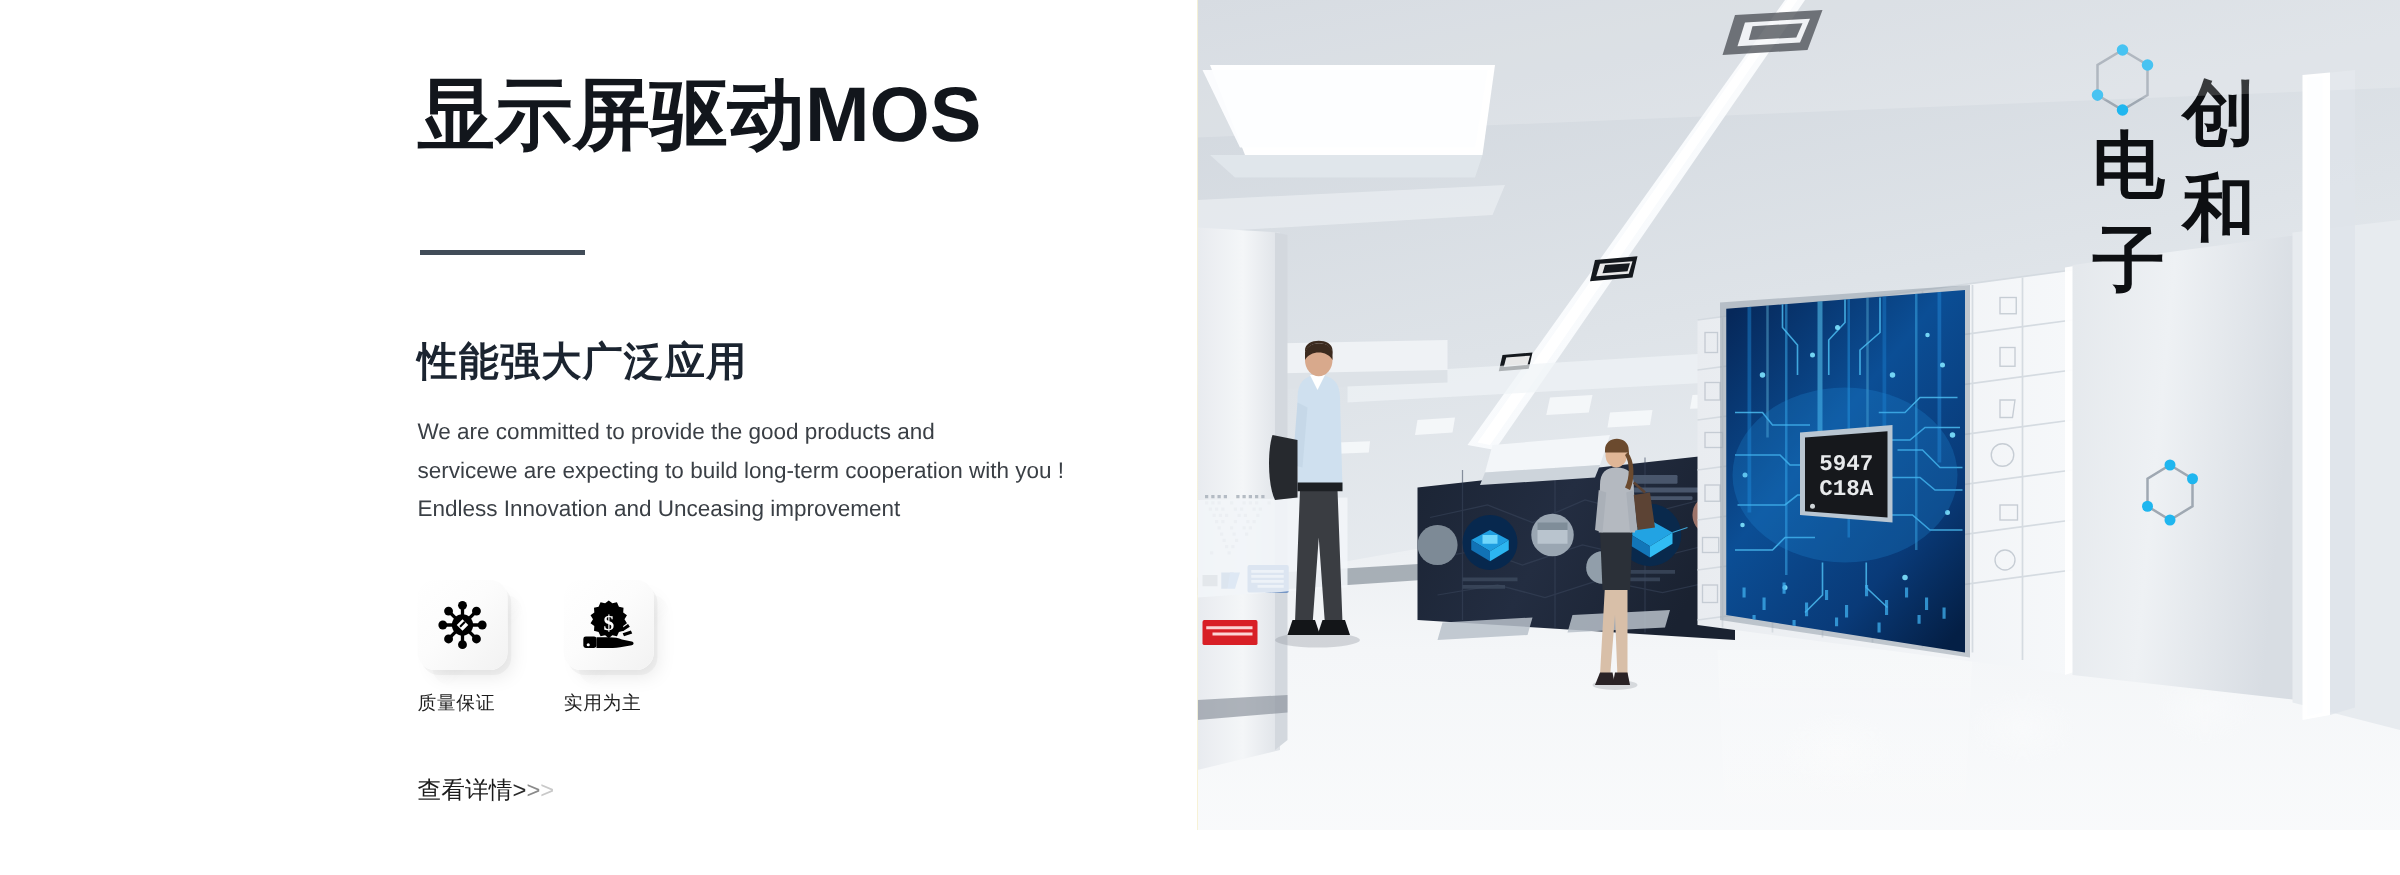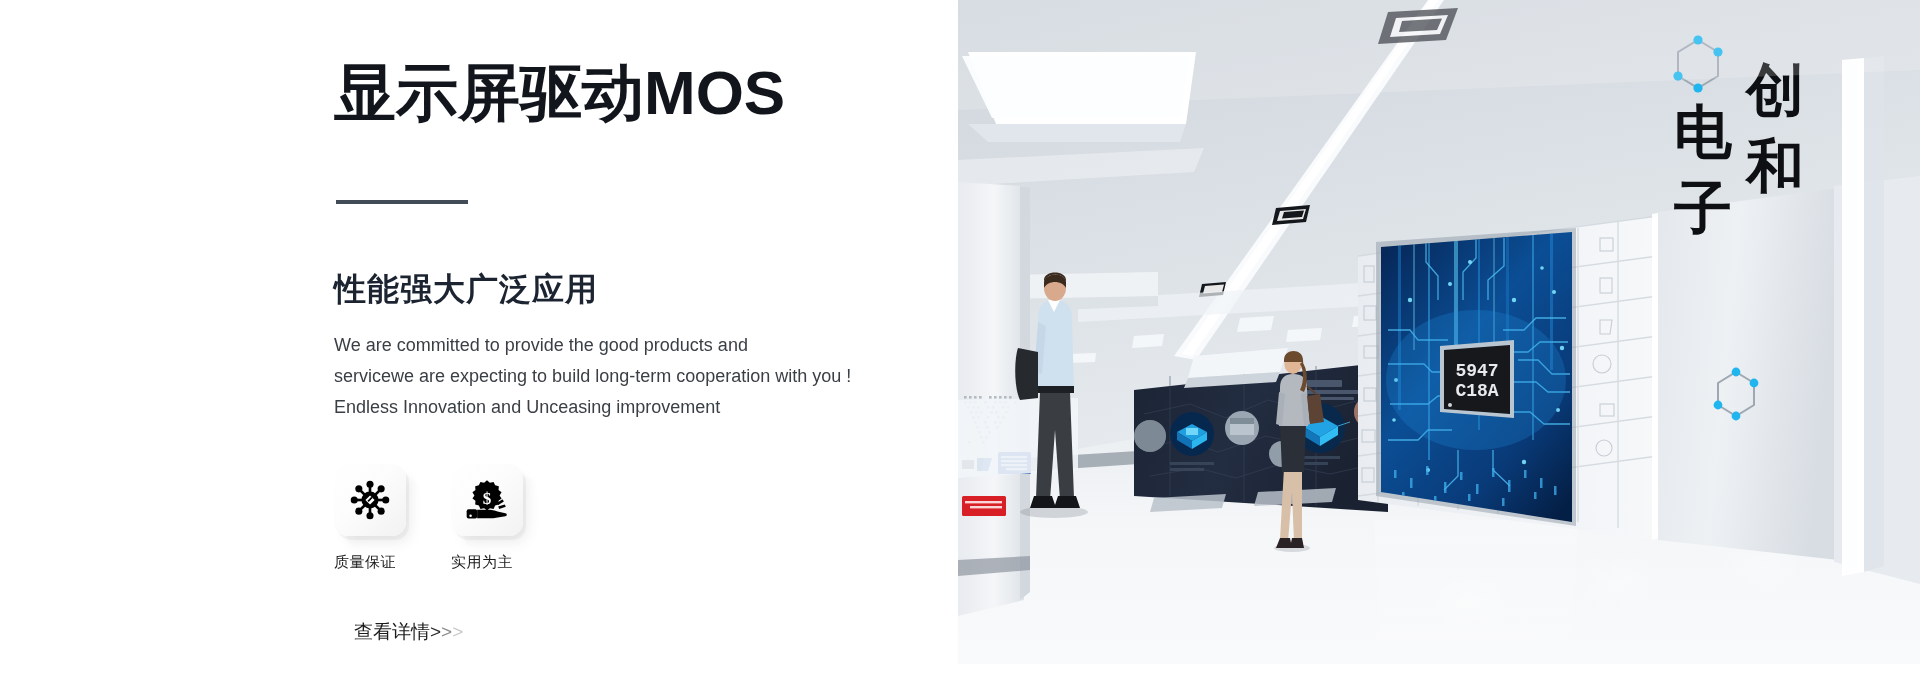--- a/index.html
+++ b/index.html
@@ -94,21 +94,21 @@
   
   .cta {
     position:absolute; left:334px; top:619px;
     font-size:19px;
     color:#1b1b1b;
     text-decoration:none;
     white-space:nowrap;
     cursor:pointer;
     display:inline-block;
   }
-  .cta .cta-text { color:#1b1b1b;margin-left:20px; }
+  .cta .cta-text { color:#1b1b1b; }
   .cta .a1 { color:#2b2b2b; }
   .cta .a2 { color:#8a8a8a; }
   .cta .a3 { color:#c9c9c9; }
 
   
   .photo {
     position:absolute; left:958px; top:0;
     width:962px; height:700px;
     overflow:hidden;
     background:#dfe3e8;

